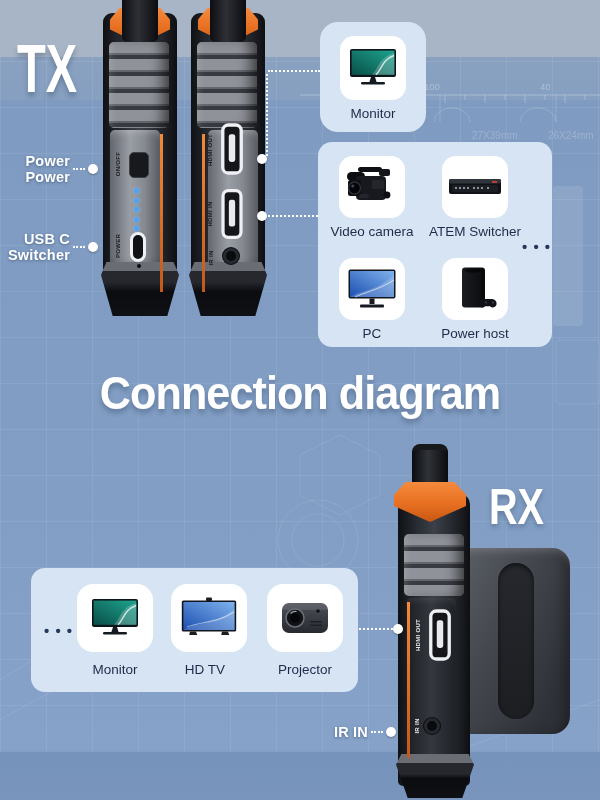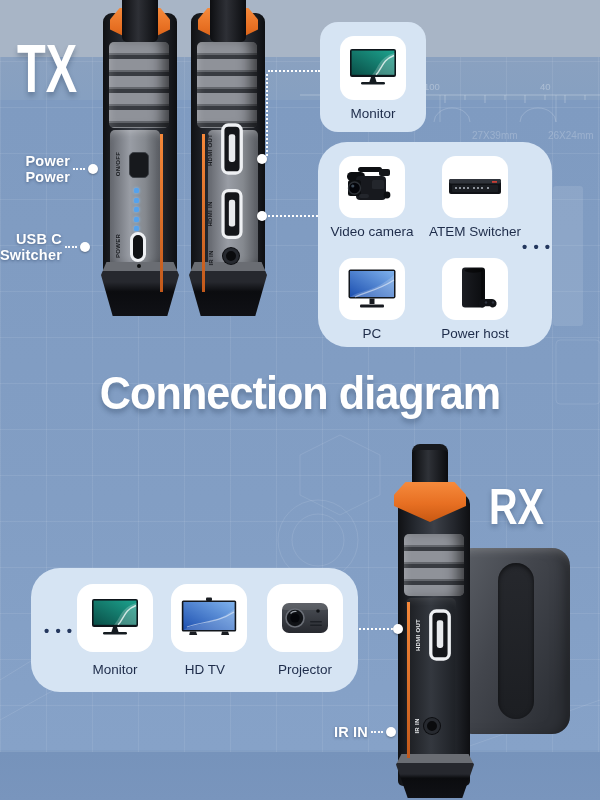--- a/index.html
+++ b/index.html
@@ -26,21 +26,21 @@
   .callout .txt{font-weight:700;font-size:14.5px;color:#fff;text-align:right;line-height:1.12;
     letter-spacing:.2px;text-shadow:0 1px 3px rgba(20,40,70,.45);}
   .dotseg{width:12px;height:0;border-top:2px dotted rgba(255,255,255,.95);margin:0 3px;flex:none;}
   .enddot{width:10px;height:10px;border-radius:50%;background:#fff;flex:none;
     box-shadow:0 1px 2px rgba(0,0,0,.3);}
   .vline{position:absolute;width:0;border-left:2px dotted #fff;z-index:5;}
   .hline{position:absolute;height:0;border-top:2px dotted #fff;z-index:5;}
   .cdot{position:absolute;width:10px;height:10px;border-radius:50%;background:#fff;z-index:6;
     box-shadow:0 1px 2px rgba(0,0,0,.3);}
   
-  .bluebox{position:absolute;background:#d6e4f3;border-radius:29px;z-index:2;}
+  .bluebox{position:absolute;background:#d6e4f3;border-radius:14px;z-index:2;}
   .tile{position:absolute;background:#ffffff;border-radius:14px;display:flex;
     align-items:center;justify-content:center;}
   .tlabel{position:absolute;font-size:13.5px;font-weight:500;color:#1e2c4a;text-align:center;}
   .more{position:absolute;color:#24375e;font-size:15px;font-weight:700;letter-spacing:1px;}
   
   .dev{position:absolute;width:76px;height:320px;z-index:4;}
   .cable{position:absolute;left:20px;top:0;width:36px;height:42px;z-index:3;
     background:linear-gradient(90deg,#0d0e11,#2e3036 45%,#0b0c0f);border-radius:0 0 5px 5px;}
   .collar{position:absolute;left:8px;top:8px;width:60px;height:36px;z-index:2;
     background:linear-gradient(180deg,#f68a3c,#e76f22 55%,#c85812);
@@ -353,21 +353,21 @@
   <div class="cdot" style="left:393px;top:624px"></div>
 
   <div class="callout" style="left:0;top:153px;width:98px;justify-content:flex-end">
     <div class="txt">
       <div>Power</div>
       <div>Power</div>
     </div>
     <div class="dotseg"></div>
     <div class="enddot"></div>
   </div>
-  <div class="callout" style="left:0;top:231px;width:98px;">
+  <div class="callout" style="left:0;top:231px;width:98px;justify-content:flex-end">
     <div class="txt">
       <div>USB C</div>
       <div>Switcher</div>
     </div>
     <div class="dotseg"></div>
     <div class="enddot"></div>
   </div>
   <div class="callout" style="left:280px;top:724px;width:116px;justify-content:flex-end">
     <div class="txt">IR IN</div>
     <div class="dotseg"></div>

